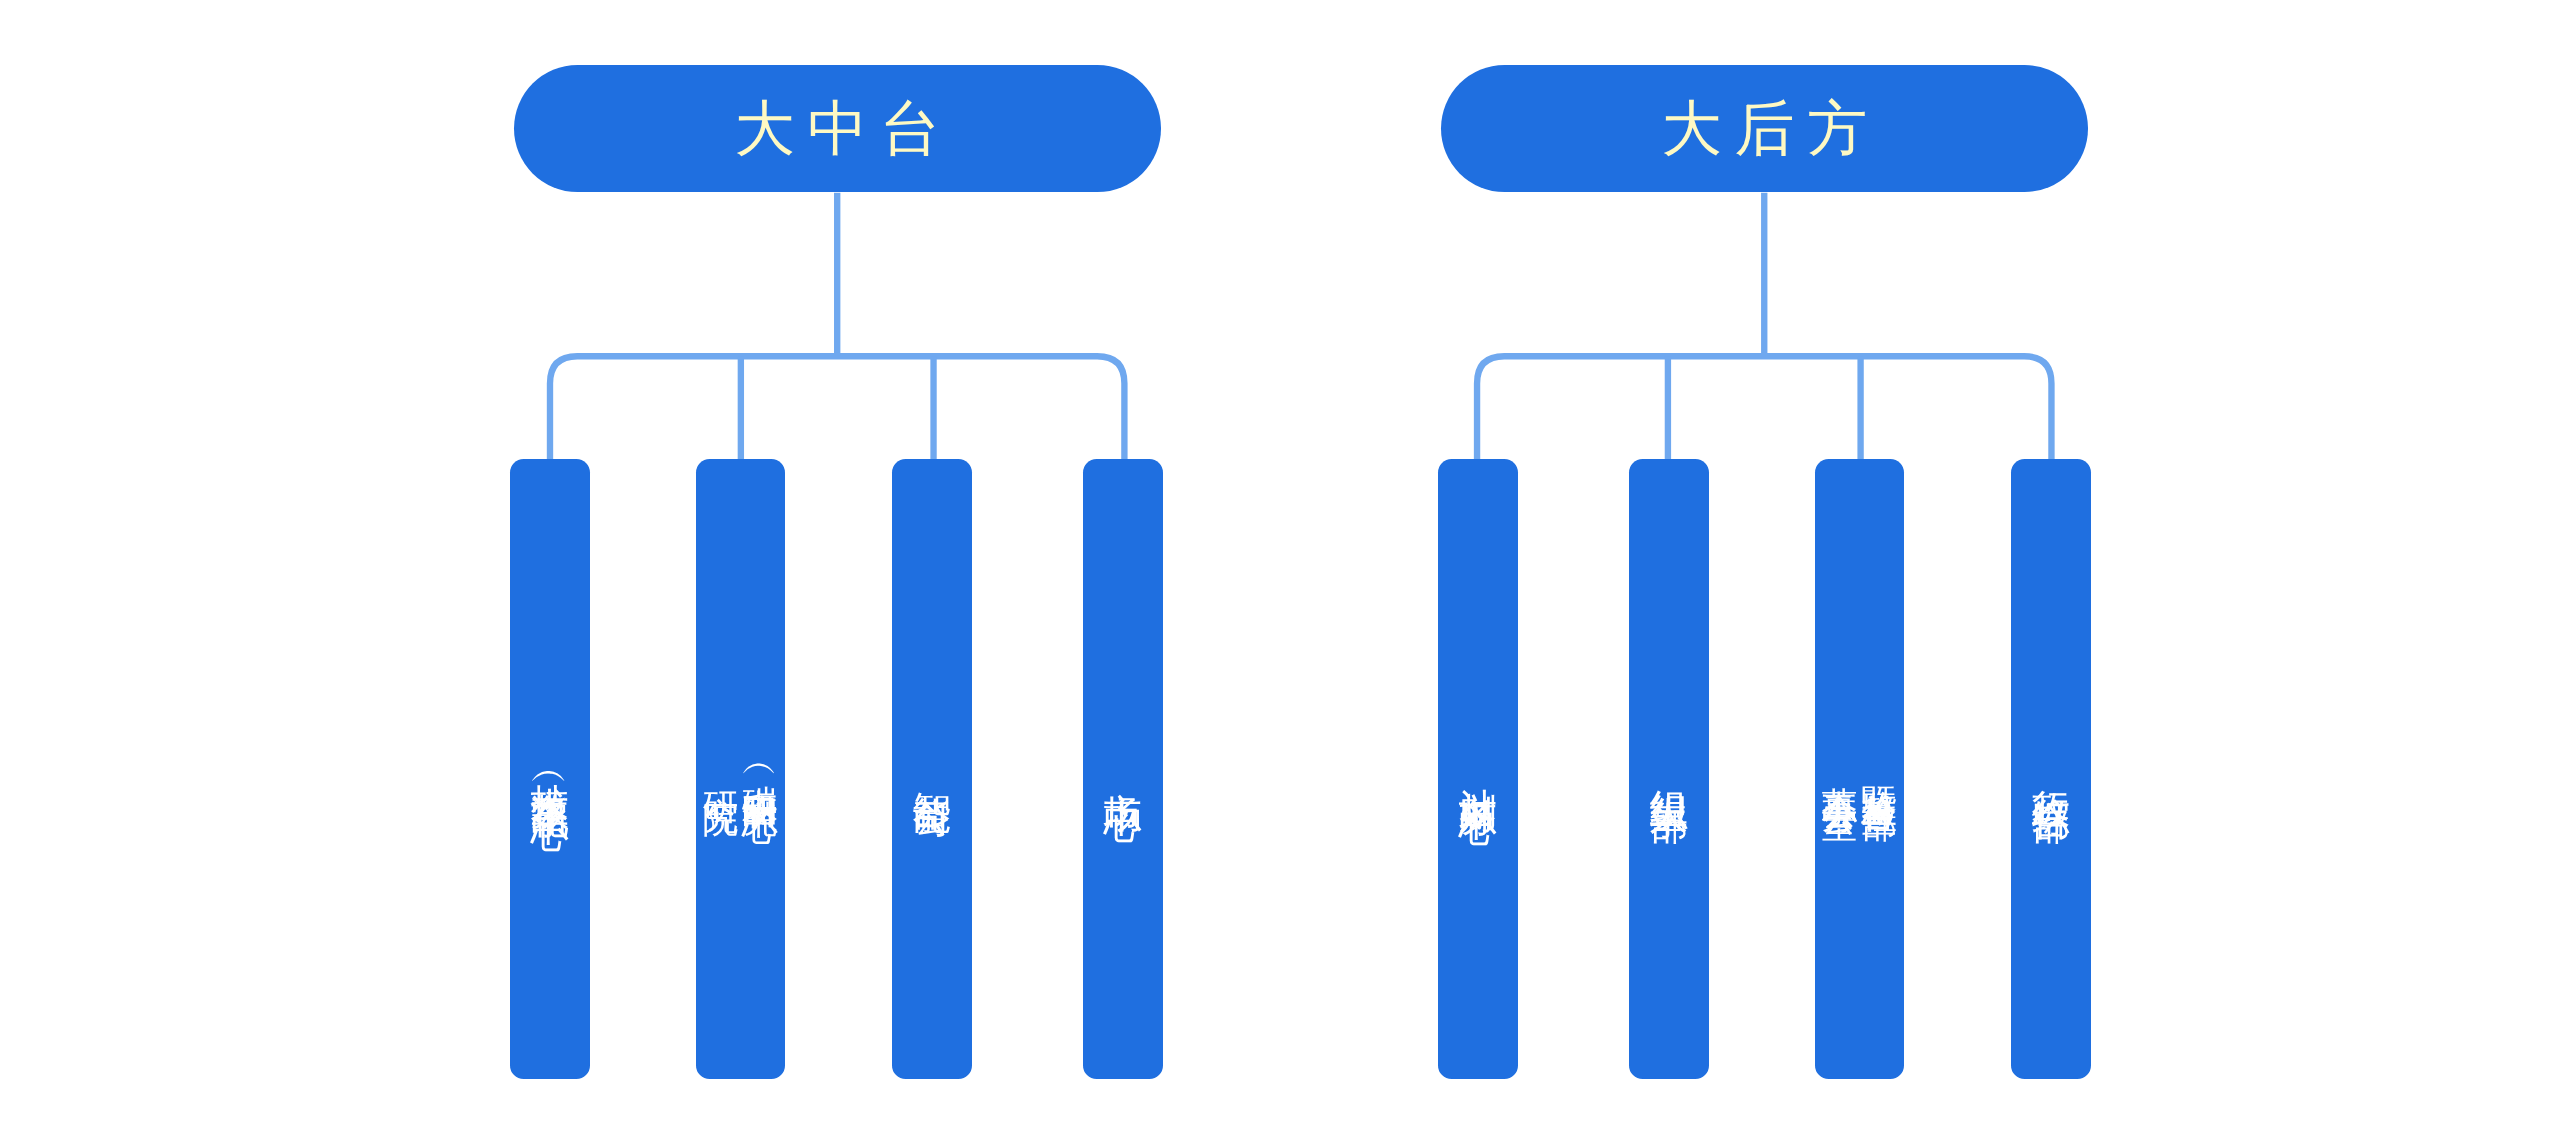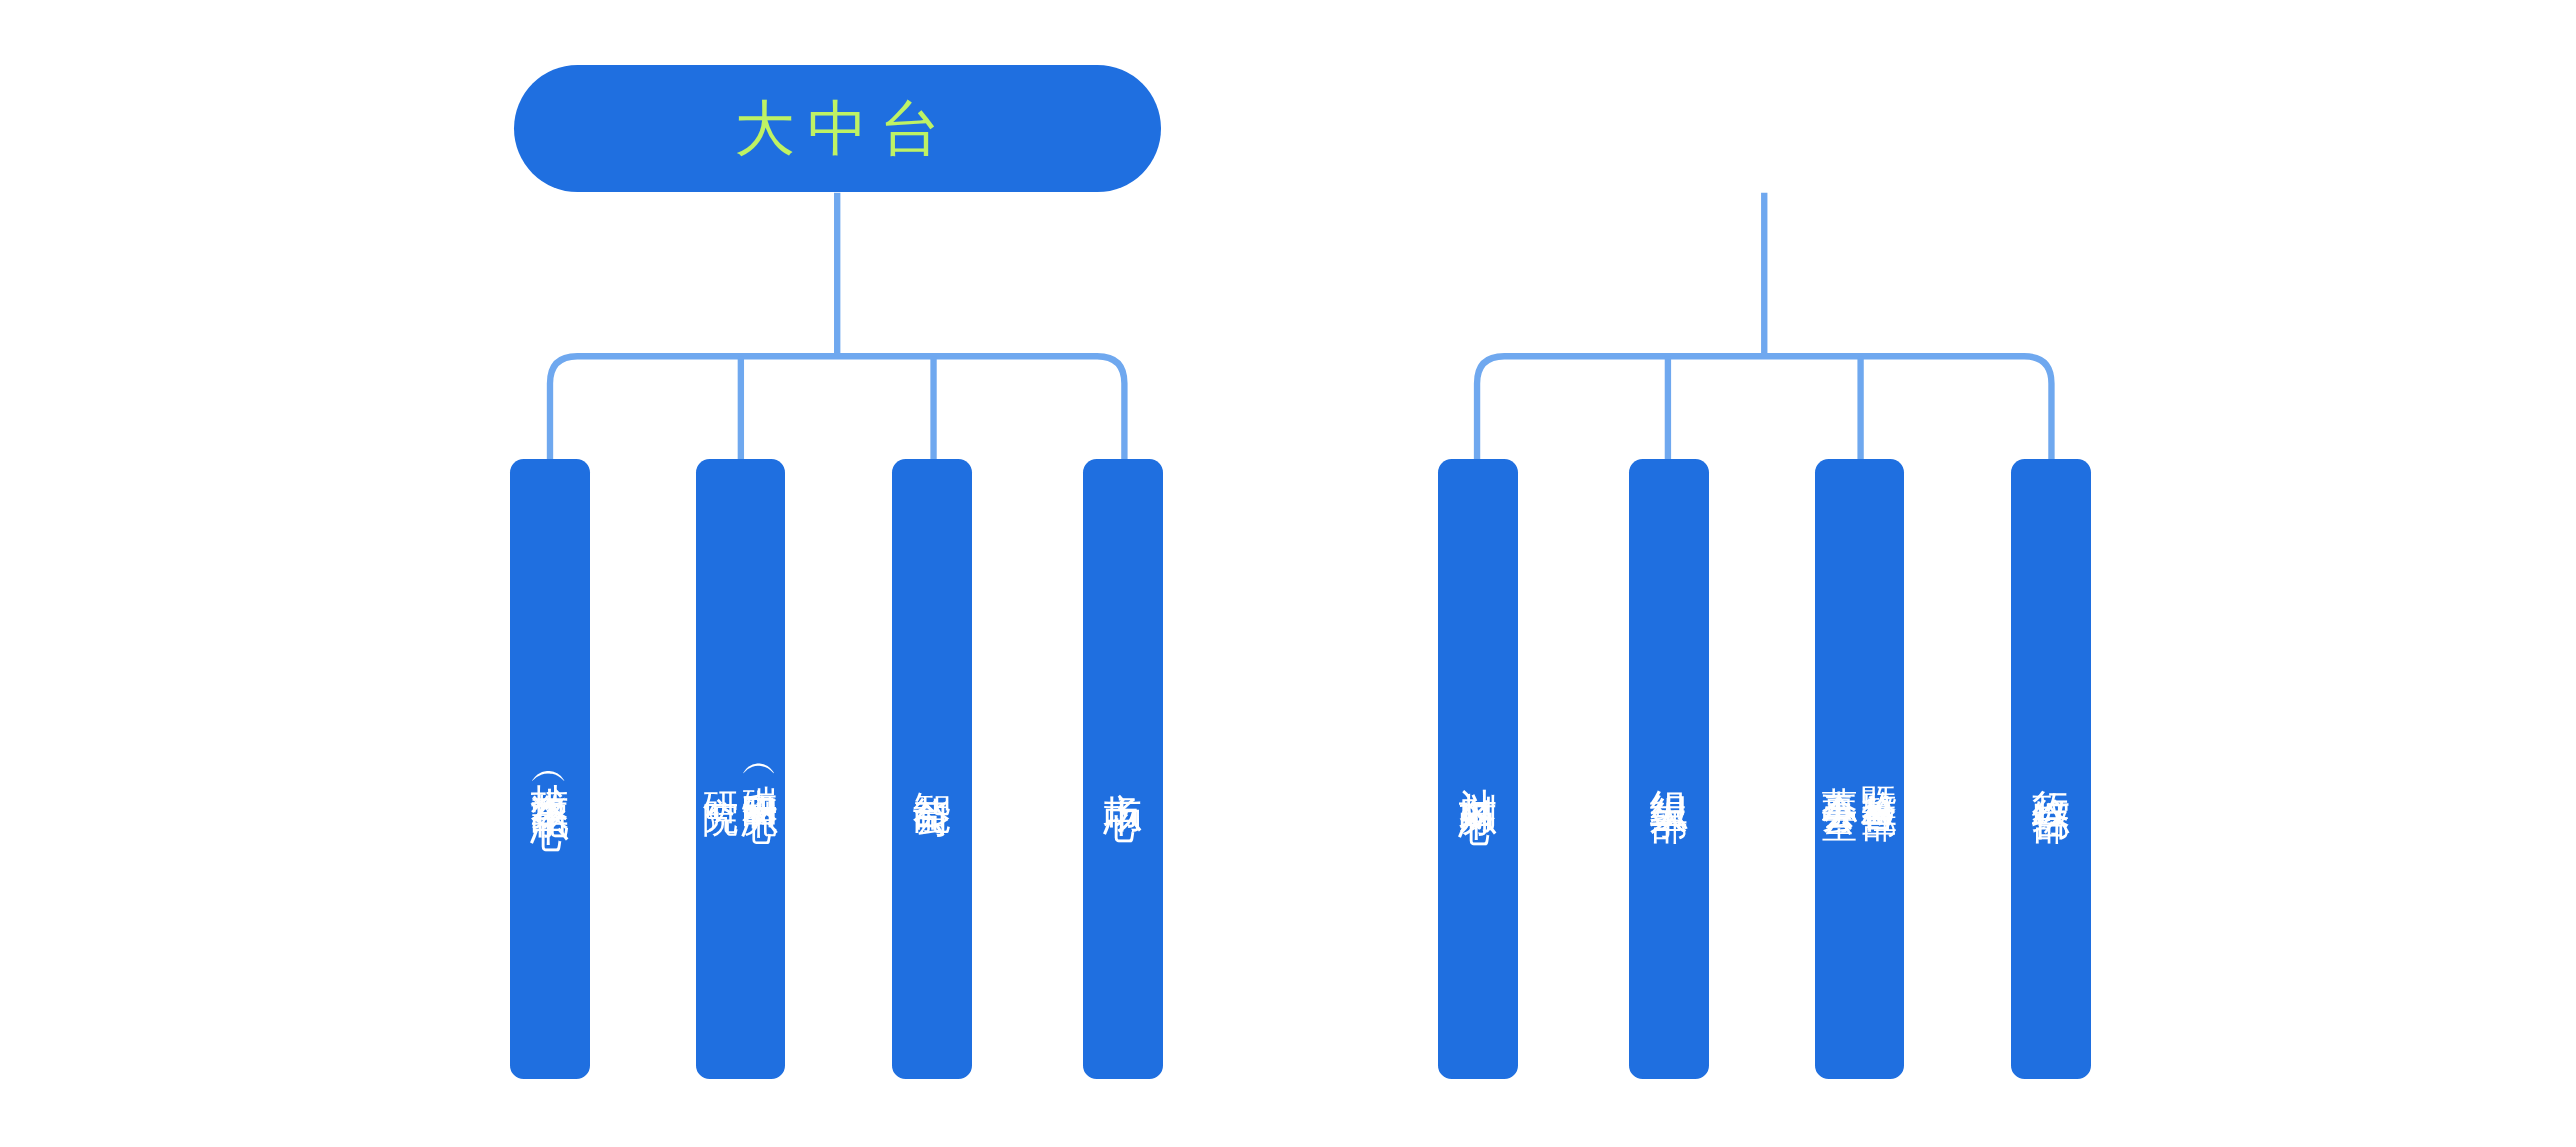--- a/index.html
+++ b/index.html
@@ -44,21 +44,21 @@
     border-radius: 64px;
     background: #1F6FE0;
     display: flex;
     align-items: center;
     justify-content: center;
   }
   .group.left  .header-pill { left: 514px; top: 65px; width: 647px; }
   .group.right .header-pill { left: 150px; top: 65px; width: 647px; }
 
   .header-label {
-    color: #bef264;
+    color: #fef9c3;
     font-size: 60px;
     line-height: 1;
     letter-spacing: 12.7px;
     text-indent: 12.7px;
     font-weight: 400;
     white-space: nowrap;
   }
 
   
   .children-row {
@@ -152,20 +152,23 @@
       <div class="child-slot">
         <div class="child-box">
           <span class="vcol">市场中心</span>
         </div>
       </div>
 
     </div>
   </div>
 
   <div class="group right">
+    <div class="header-pill">
+      <span class="header-label">大后方</span>
+    </div>
     <div class="children-row">
 
       <div class="child-slot">
         <div class="child-box">
           <span class="vcol">计划财务中心</span>
         </div>
       </div>
 
       <div class="child-slot">
         <div class="child-box">

